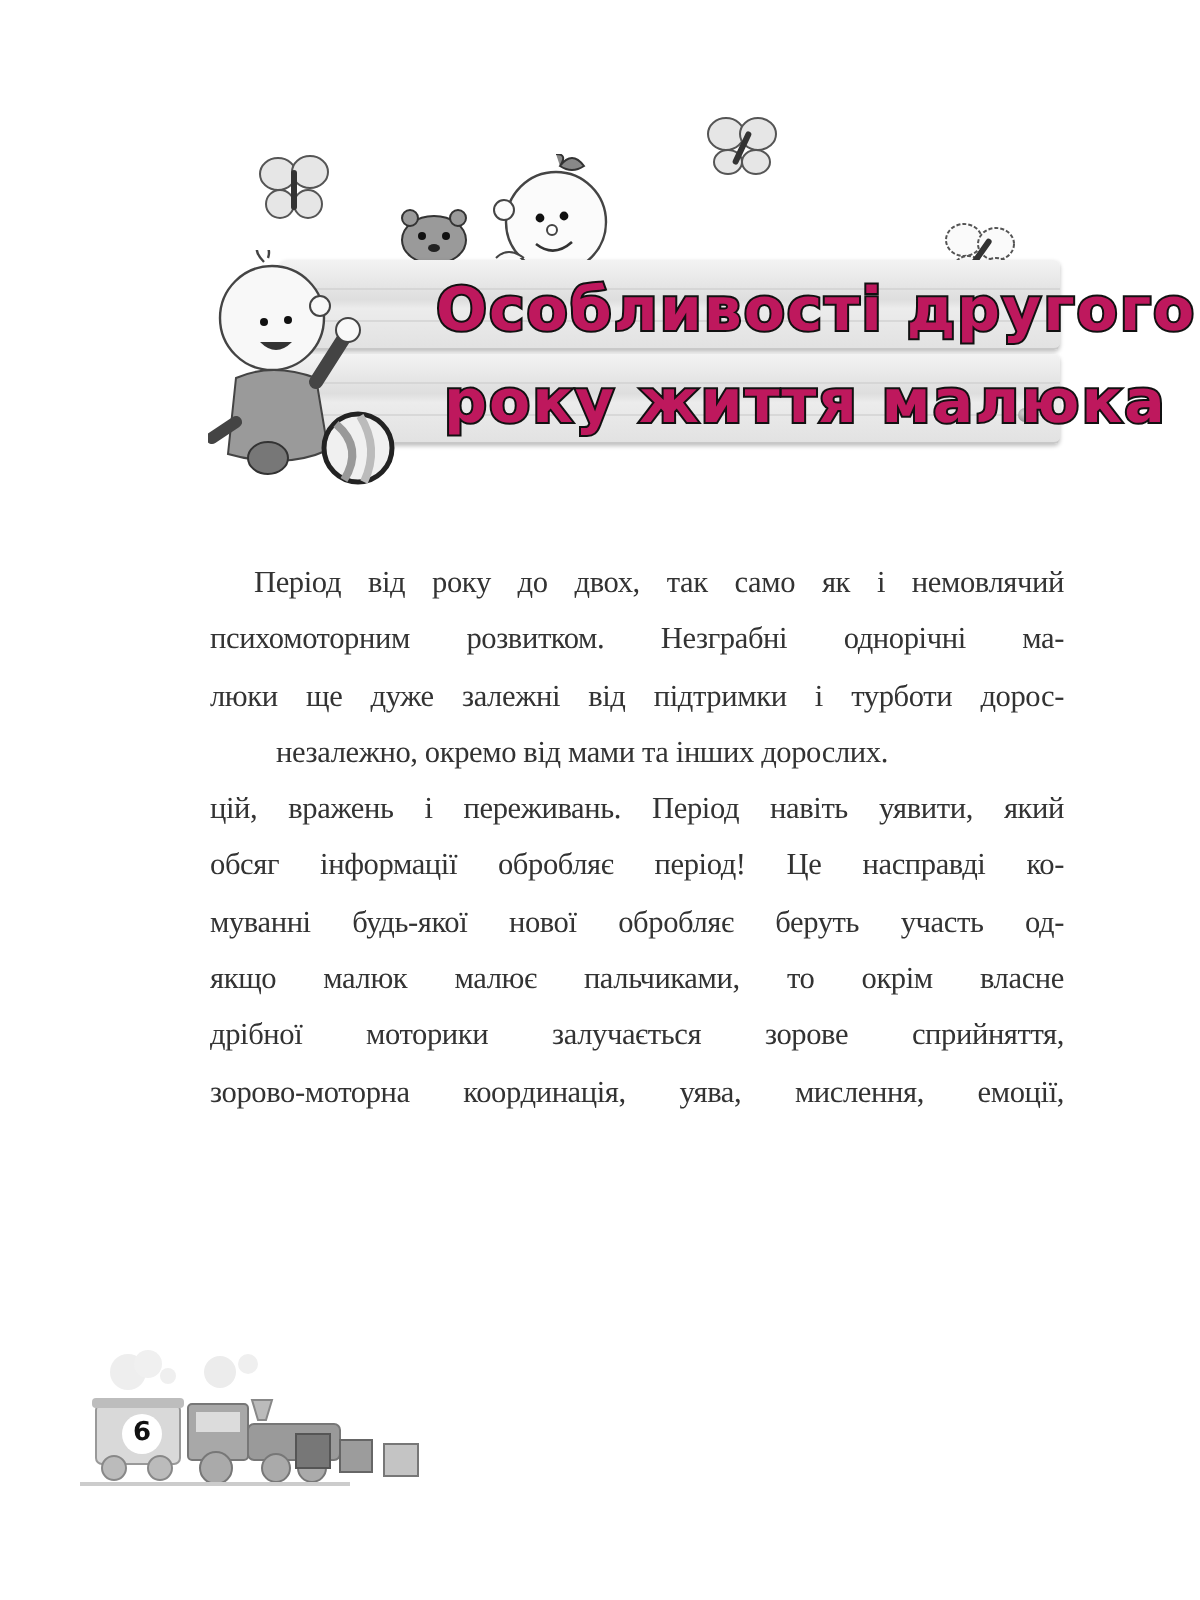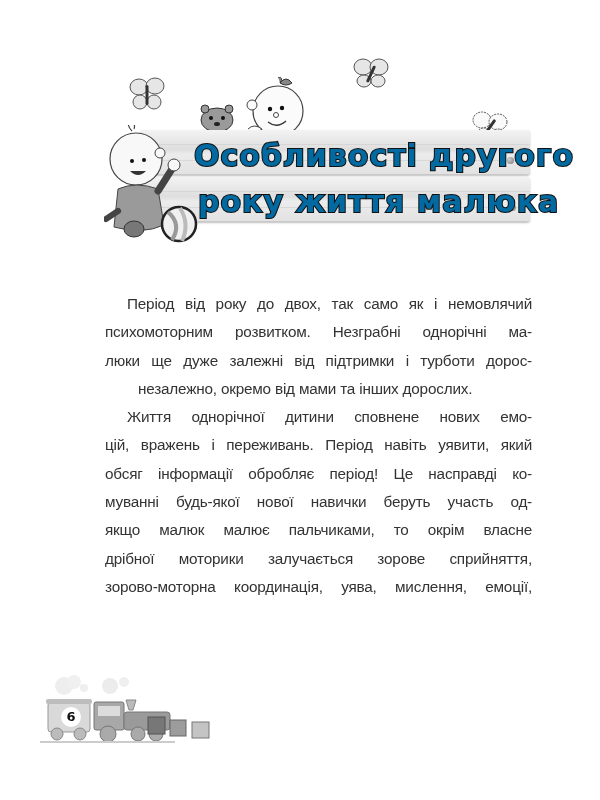--- a/index.html
+++ b/index.html
@@ -9,29 +9,29 @@
   .banner { position:absolute; left:100px; top:55px; width:440px; height:190px; }
   .plank { position:absolute; left:40px; width:390px; height:44px; border-radius:3px;
            background:linear-gradient(#f3f3f3,#dedede 45%,#ececec 55%,#e2e2e2);
            box-shadow:0 1px 2px rgba(0,0,0,.25); border-bottom:1px solid #c8c8c8; }
   .plank::before { content:""; position:absolute; left:0; right:0; top:14px; height:1px; background:#d6d6d6; }
   .plank::after { content:""; position:absolute; left:0; right:0; top:30px; height:1px; background:#d8d8d8; }
   .plank-1 { top:75px; }
   .plank-2 { top:122px; }
   .nail { position:absolute; width:7px; height:7px; border-radius:50%; background:radial-gradient(circle at 35% 35%, #cfcfcf, #777); }
   .title-line { position:absolute; font-family:"DejaVu Sans", sans-serif; font-weight:bold;
-                font-size:30px; letter-spacing:1px; color:#0369a1;
-                -webkit-text-stroke:2px #111; paint-order:stroke fill; white-space:nowrap; line-height:1; }
+                font-size:30px; letter-spacing:1px; color:#be185d;
+                -webkit-text-stroke:2px #111; paint-order:stroke fill; white-space:nowrap; line-height:1;margin-left:24px; }
   .title-1 { left:94px; top:86px; }
   .title-2 { left:98px; top:132px; }
 
   .figure { position:absolute; }
 
   
-  .body-text { position:absolute; left:105px; top:290px; width:427px; font-family:Liberation Sans, sans-serif;
+  .body-text { position:absolute; left:105px; top:278px; width:427px; font-family:Liberation Serif, serif;
                font-size:15.3px; line-height:28.3px; color:#333; text-align:justify; letter-spacing:-0.2px; }
   .body-text p { margin:0; text-indent:22px; }
   .line { display:block; text-align:justify; text-align-last:justify; white-space:nowrap; }
   .line.last { text-align-last:left;margin-left:33px; }
 
   
   .footer { position:absolute; left:30px; top:672px; width:220px; height:80px; }
   .page-num { position:absolute; left:31px; top:35px; width:20px; height:20px; border-radius:50%; background:#fff;
               font-family:"DejaVu Sans", sans-serif; font-weight:bold; font-size:13px; text-align:center; line-height:20px; color:#111; }
 </style>
@@ -112,24 +112,23 @@
 </div>
 
 <div class="body-text">
   <p>
     <span class="line">Період від року до двох, так само як і немовлячий</span>
     <span class="line" style="text-indent:0">психомоторним розвитком. Незграбні однорічні ма-</span>
     <span class="line" style="text-indent:0">люки ще дуже залежні від підтримки і турботи дорос-</span>
     <span class="line last" style="text-indent:0">незалежно, окремо від мами та інших дорослих.</span>
   </p>
   <p>
-    <span class="line">Життя однорічної дитини сповнене нових емо-</span>
     <span class="line" style="text-indent:0">цій, вражень і переживань. Період навіть уявити, який</span>
     <span class="line" style="text-indent:0">обсяг інформації обробляє період! Це насправді ко-</span>
-    <span class="line" style="text-indent:0">муванні будь-якої нової навички беруть участь од-</span>
+    <span class="line" style="text-indent:0">муванні будь-якої нової обробляє беруть участь од-</span>
     <span class="line" style="text-indent:0">якщо малюк малює пальчиками, то окрім власне</span>
     <span class="line" style="text-indent:0">дрібної моторики залучається зорове сприйняття,</span>
     <span class="line" style="text-indent:0">зорово-моторна координація, уява, мислення, емоції,</span>
   </p>
 </div>
 
 <div class="footer">
   <svg class="figure" style="left:0;top:0" width="200" height="75" viewBox="0 0 200 75">
 
     <circle cx="34" cy="14" r="9" fill="#eeeeee"></circle>

